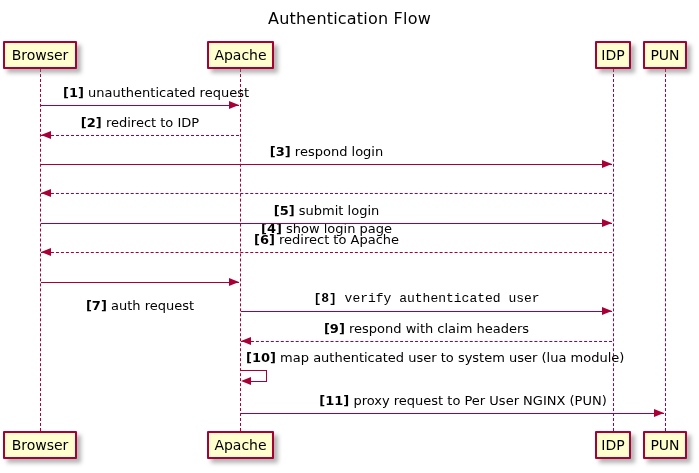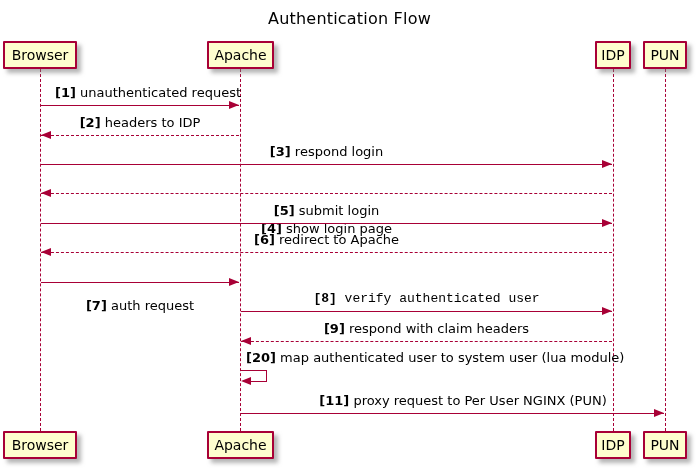--- a/index.html
+++ b/index.html
@@ -99,24 +99,24 @@
       </div>
       <div class="lifeline" style="left: 665px; top: 69px; height: 362px;"></div>
       <div class="participant-box" style="left: 643px; top: 41px; width: 44px; height: 28px;">
         <span>PUN</span>
       </div>
       <div class="participant-box" style="left: 643px; top: 431px; width: 44px; height: 28px;">
         <span>PUN</span>
       </div>
       <div class="msg-line solid" style="left: 41px; top: 104.5px; width: 198px;"></div>
       <div class="arrowhead right" style="left: 229px; top: 100.5px;"></div>
-      <div class="msg-label centered" style="left: 148px; top: 86px;"><span class="msg-num">[1]</span><span> unauthenticated request</span></div>
+      <div class="msg-label centered" style="left: 156px; top: 86px;"><span class="msg-num">[1]</span><span> unauthenticated request</span></div>
       <div class="msg-line dashed" style="left: 41px; top: 134.5px; width: 198px;"></div>
       <div class="arrowhead left" style="left: 41px; top: 130.5px;"></div>
-      <div class="msg-label centered" style="left: 140px; top: 116px;"><span class="msg-num">[2]</span><span> headers to IDP</span></div>
+      <div class="msg-label centered" style="left: 140px; top: 116px;"><span class="msg-num">[2]</span><span> redirect to IDP</span></div>
       <div class="msg-line solid" style="left: 41px; top: 163.5px; width: 571px;"></div>
       <div class="arrowhead right" style="left: 602px; top: 159.5px;"></div>
       <div class="msg-label centered" style="left: 326.5px; top: 145px;"><span class="msg-num">[3]</span><span> respond login</span></div>
       <div class="msg-line dashed" style="left: 41px; top: 192.5px; width: 571px;"></div>
       <div class="arrowhead left" style="left: 41px; top: 188.5px;"></div>
       <div class="msg-label centered" style="left: 326.5px; top: 174px; margin-top: 48px;"><span class="msg-num">[4]</span><span> show login page</span></div>
       <div class="msg-line solid" style="left: 41px; top: 222.5px; width: 571px;"></div>
       <div class="arrowhead right" style="left: 602px; top: 218.5px;"></div>
       <div class="msg-label centered" style="left: 326.5px; top: 204px; text-align: center;"><span class="msg-num">[5]</span><span> submit login</span></div>
       <div class="msg-line dashed" style="left: 41px; top: 251.5px; width: 571px;"></div>
@@ -128,18 +128,18 @@
       <div class="msg-line solid" style="left: 241px; top: 310.5px; width: 371px;"></div>
       <div class="arrowhead right" style="left: 602px; top: 306.5px;"></div>
       <div class="msg-label centered" style="left: 426.5px; top: 292px; font-family: Liberation Mono, monospace;"><span class="msg-num">[8]</span><span> verify authenticated user</span></div>
       <div class="msg-line dashed" style="left: 241px; top: 340.5px; width: 371px;"></div>
       <div class="arrowhead left" style="left: 241px; top: 336.5px;"></div>
       <div class="msg-label centered" style="left: 426.5px; top: 322px;"><span class="msg-num">[9]</span><span> respond with claim headers</span></div>
       <div class="msg-line solid" style="left: 240px; top: 369.5px; width: 26px;"></div>
       <div class="loop-vert" style="left: 266px; top: 369.5px; height: 12px;"></div>
       <div class="msg-line solid" style="left: 249px; top: 380.5px; width: 17px;"></div>
       <div class="arrowhead left" style="left: 241px; top: 376.5px;"></div>
-      <div class="msg-label" style="left: 246px; top: 351px;"><span class="msg-num">[20]</span><span> map authenticated user to system user (lua module)</span></div>
+      <div class="msg-label" style="left: 246px; top: 351px;"><span class="msg-num">[10]</span><span> map authenticated user to system user (lua module)</span></div>
       <div class="msg-line solid" style="left: 241px; top: 412.5px; width: 423px;"></div>
       <div class="arrowhead right" style="left: 654px; top: 408.5px;"></div>
       <div class="msg-label centered" style="left: 452.5px; top: 394px; padding-left: 21px;"><span class="msg-num">[11]</span><span> proxy request to Per User NGINX (PUN)</span></div>
     </div>
 </div>
 
 </body></html>

